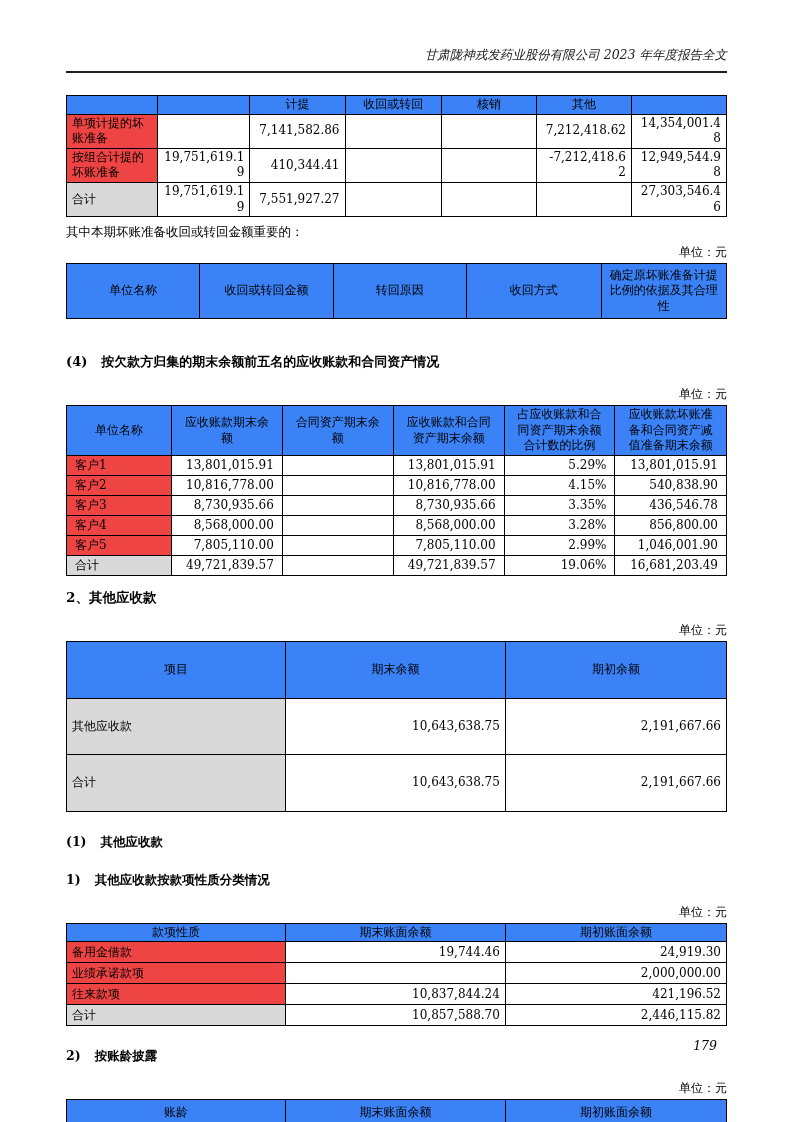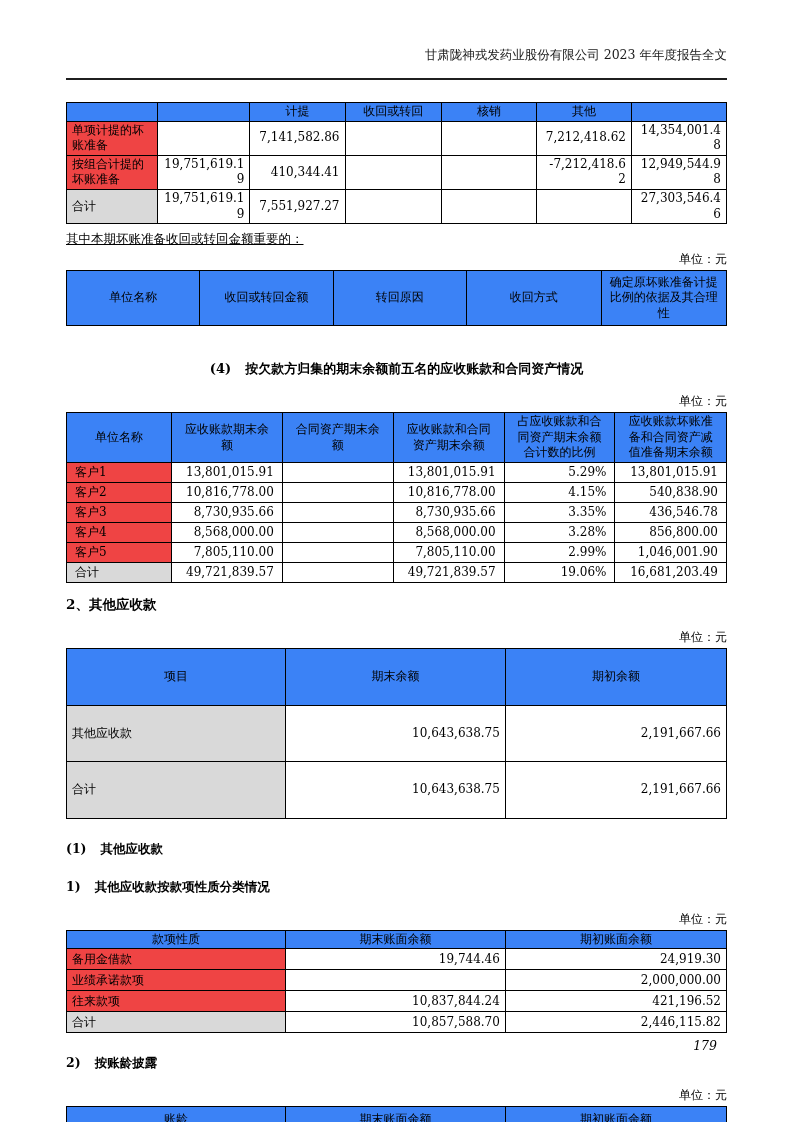--- a/index.html
+++ b/index.html
@@ -4,40 +4,40 @@
 <style>
   html,body{margin:0;padding:0;background:#888;}
   .page{
     width:793px;height:1122px;background:#ffffff;margin:0 auto;
     box-sizing:border-box;padding:46px 66px 0 66px;position:relative;
     font-family:"DejaVu Serif","Liberation Serif",serif;color:#000;
     overflow:hidden;
   }
   .doc-header{
     text-align:right;font-size:12.5px;line-height:17px;color:#1a1a1a;
-    padding-bottom:15px;border-bottom:2.5px solid #1f1f1f;margin-bottom:22px;
+    padding-bottom:8px;border-bottom:2.5px solid #1f1f1f;margin-bottom:22px;font-style:italic;
   }
   table{width:100%;border-collapse:collapse;table-layout:fixed;font-size:12px;}
   td,th{border:1px solid #000;line-height:1.3;vertical-align:middle;padding:1px 5px;overflow:hidden;}
   th{background:#3b82f6;font-weight:normal;text-align:center;}
   td.lb{text-align:left;background:#ef4444;}
   td.g{background:#d9d9d9;}
   td.n{text-align:right;word-break:break-all;}
   .t1 td{padding-top:1px;padding-bottom:1px;}
   .t2 th{height:52px;}
   .t3 td,.t3 th{padding:1px 8px;}
   .t3 td{height:17px;}
   .t4 td,.t4 th{padding:20px 5px;}
   .t5 td{height:18px;}
   .t6 th{height:22px;}
-  .note{font-size:12.5px;margin-top:7px;line-height:16px;text-decoration:underline;}
+  .note{font-size:12.5px;margin-top:7px;line-height:16px;}
   .unit{font-size:12px;text-align:right;margin-top:16px;margin-bottom:3px;line-height:16px;}
   .unit.tight{margin-top:4px;}
   .h-num{display:inline-block;margin-right:14px;}
-  .h4{font-size:13px;font-weight:bold;margin-top:34px;line-height:17px;text-align:center;}
+  .h4{font-size:13px;font-weight:bold;margin-top:34px;line-height:17px;}
   .h2x{font-size:13.5px;font-weight:bold;margin-top:12px;line-height:18px;}
   .hsub{font-size:12.5px;font-weight:bold;margin-top:21px;line-height:17px;}
   .pageno{position:absolute;top:1038px;right:76px;font-size:12.5px;font-style:italic;}
 </style>
 </head>
 <body>
 
 <div class="page">
 
   <div class="doc-header">甘肃陇神戎发药业股份有限公司 2023 年年度报告全文</div>

